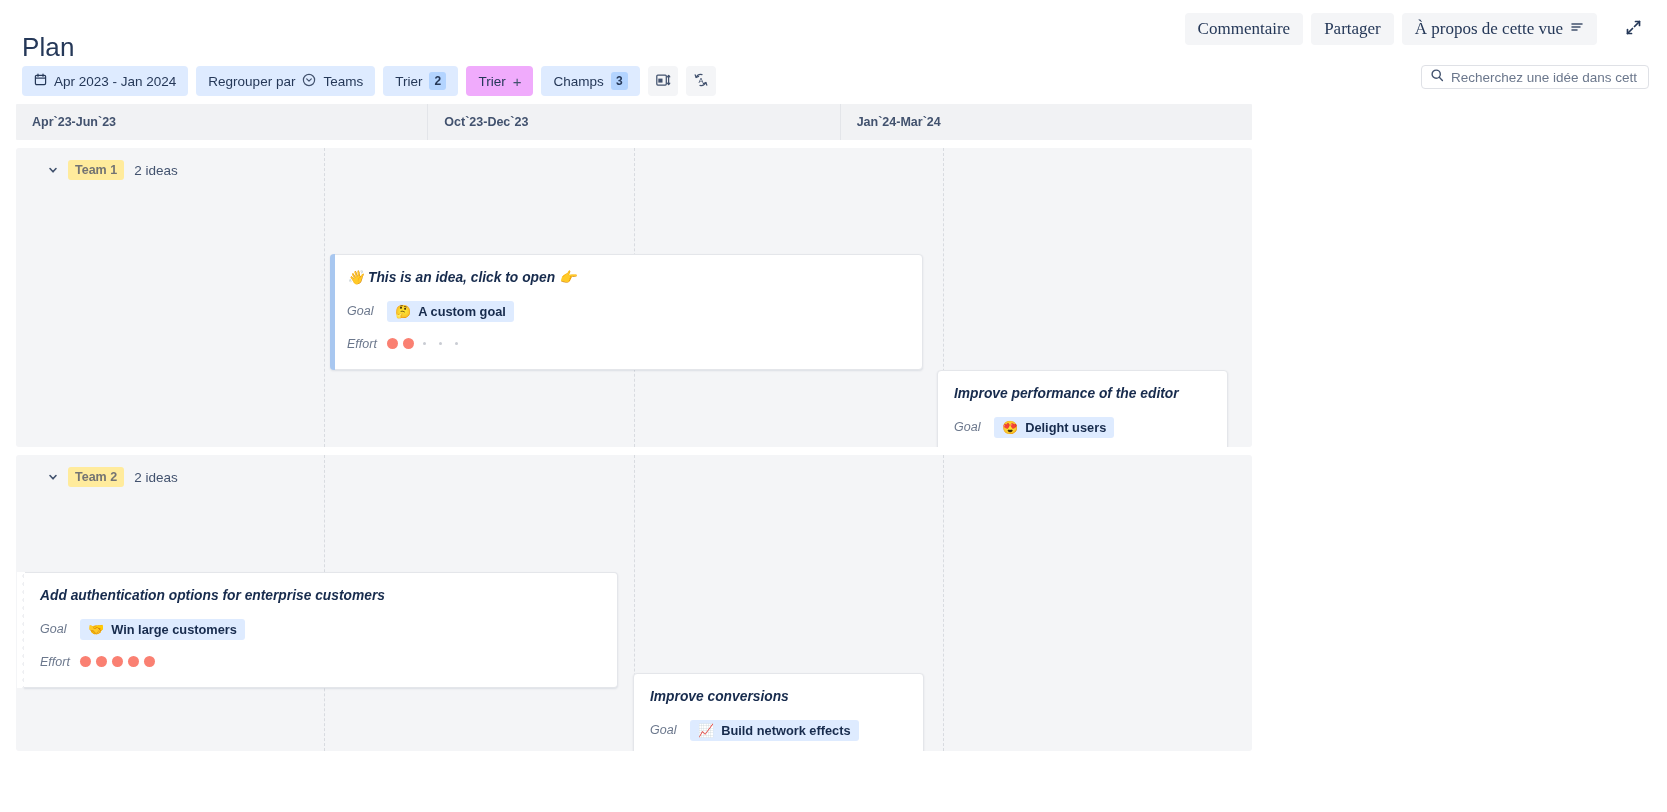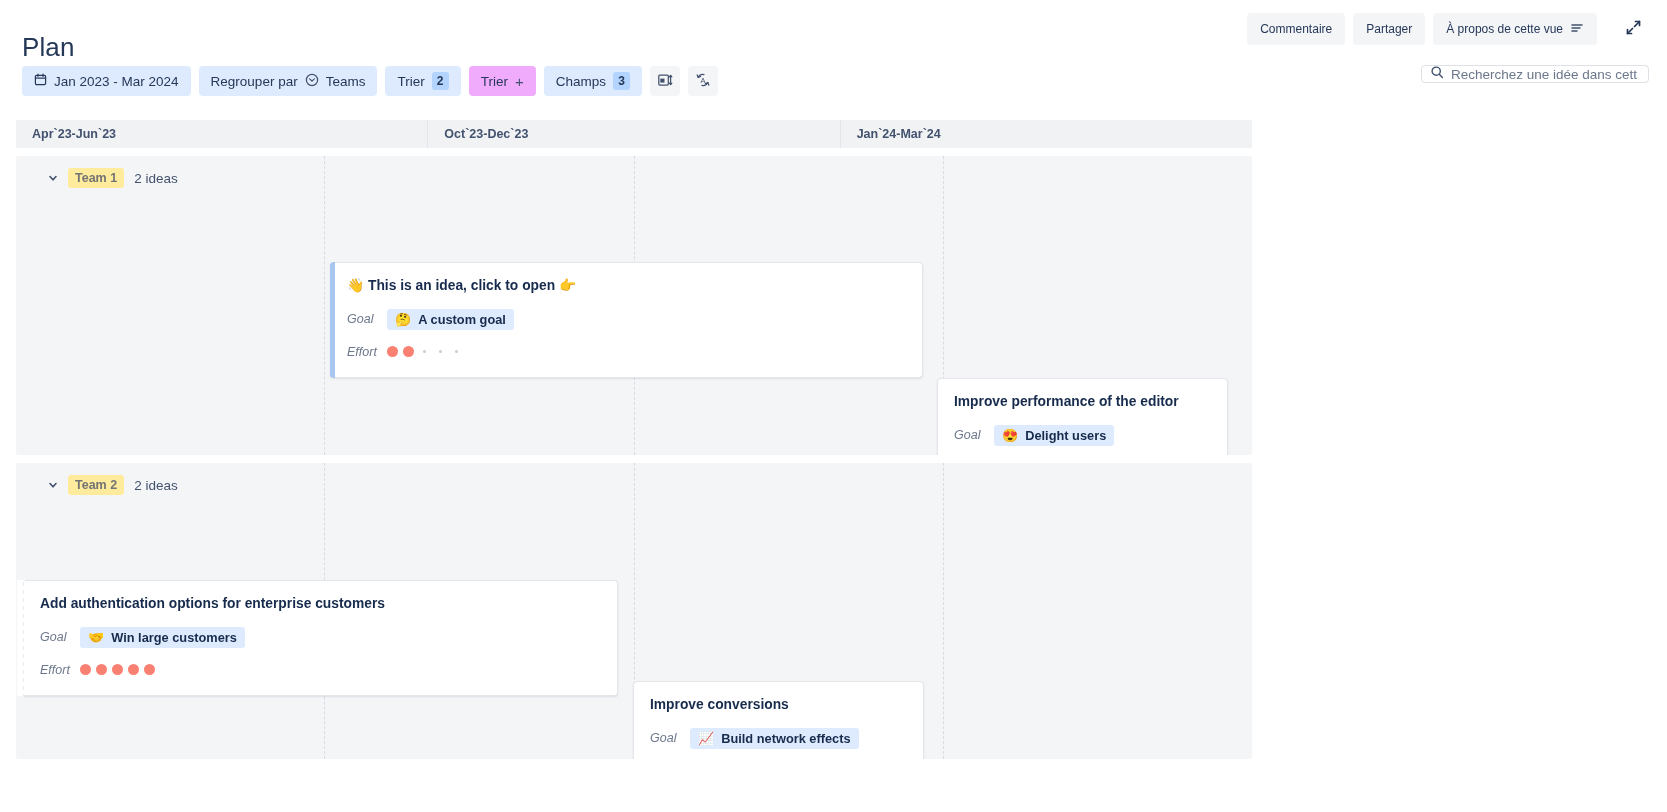--- a/index.html
+++ b/index.html
@@ -33,22 +33,22 @@
     display: flex;
     align-items: center;
     gap: 8px;
   }
   .ghost-btn {
     background: #f4f5f7;
     border: none;
     border-radius: 4px;
     height: 32px;
     padding: 0 13px;
-    font-size: 12px;
-    font-family: Liberation Sans, sans-serif;
+    font-size: 17px;
+    font-family: Liberation Serif, serif;
     color: #253858;
     display: flex;
     align-items: center;
     gap: 7px;
     cursor: pointer;
     white-space: nowrap;
   }
   .icon-only-btn {
     background: transparent;
     border: none;
@@ -105,21 +105,21 @@
     cursor: pointer;
     color: #42526e;
   }
 
   
   .search-wrap {
     position: absolute;
     right: 18px;
     top: 7px;
     width: 228px;
-    height: 18px;
+    height: 24px;
     border: 1px solid #dfe1e6;
     border-radius: 4px;
     background: #fff;
     display: flex;
     align-items: center;
     padding: 0 8px;
     gap: 7px;
     overflow: hidden;
   }
   .search-wrap input {
@@ -134,25 +134,24 @@
   .search-wrap input::placeholder { color: #6b778c; }
 
   
   .board {
     position: relative;
     width: 1236px;
     margin-left: 16px;
   }
   .quarters-head {
     display: flex;
-    height: 28px;
+    height: 36px;
     background: #f1f2f4;
     border-radius: 1px;
     overflow: hidden;
-    margin-top: 16px;
   }
   .quarter-head {
     flex: 1 1 0;
     display: flex;
     align-items: center;
     padding-left: 16px;
     font-size: 12.5px;
     font-weight: 700;
     color: #42526e;
     border-right: 1px solid #e3e5e9;
@@ -245,20 +244,21 @@
     background:
       linear-gradient(135deg, #fff 50%, transparent 50%) 0 0/8px 8px repeat-y,
       linear-gradient(45deg,  #fff 50%, transparent 50%) 0 0/8px 8px repeat-y;
   }
   .card-title {
     font-size: 13.8px;
     font-weight: 700;
     color: #172b4d;
     line-height: 1.35;
     margin-bottom: 13px;
+    font-style: italic;
   }
   .field-row {
     display: flex;
     align-items: center;
     margin-bottom: 12px;
     min-height: 20px;
   }
   .field-row:last-child { margin-bottom: 0; }
   .field-label {
     font-size: 12.5px;
@@ -324,21 +324,21 @@
 
   <button class="chip blue">
     <span>
       <svg width="13" height="13" viewBox="0 0 14 14" fill="none" stroke="#253858" stroke-width="1.3">
         <rect x="1.5" y="2.5" width="11" height="10" rx="1.4"></rect>
         <line x1="1.5" y1="5.5" x2="12.5" y2="5.5"></line>
         <line x1="4.3" y1="1.2" x2="4.3" y2="3.6" stroke-linecap="round"></line>
         <line x1="9.7" y1="1.2" x2="9.7" y2="3.6" stroke-linecap="round"></line>
       </svg>
     </span>
-    <span>Jan 2023 - Mar 2024</span>
+    <span>Apr 2023 - Jan 2024</span>
   </button>
 
   <button class="chip blue">
     <span>Regrouper par</span>
     <span>
       <svg width="14" height="14" viewBox="0 0 14 14" fill="none" stroke="#42526e" stroke-width="1.2">
         <circle cx="7" cy="7" r="5.6"></circle>
         <polyline points="4.7,5.9 7,8.2 9.3,5.9" stroke-linecap="round" stroke-linejoin="round"></polyline>
       </svg>
     </span>

